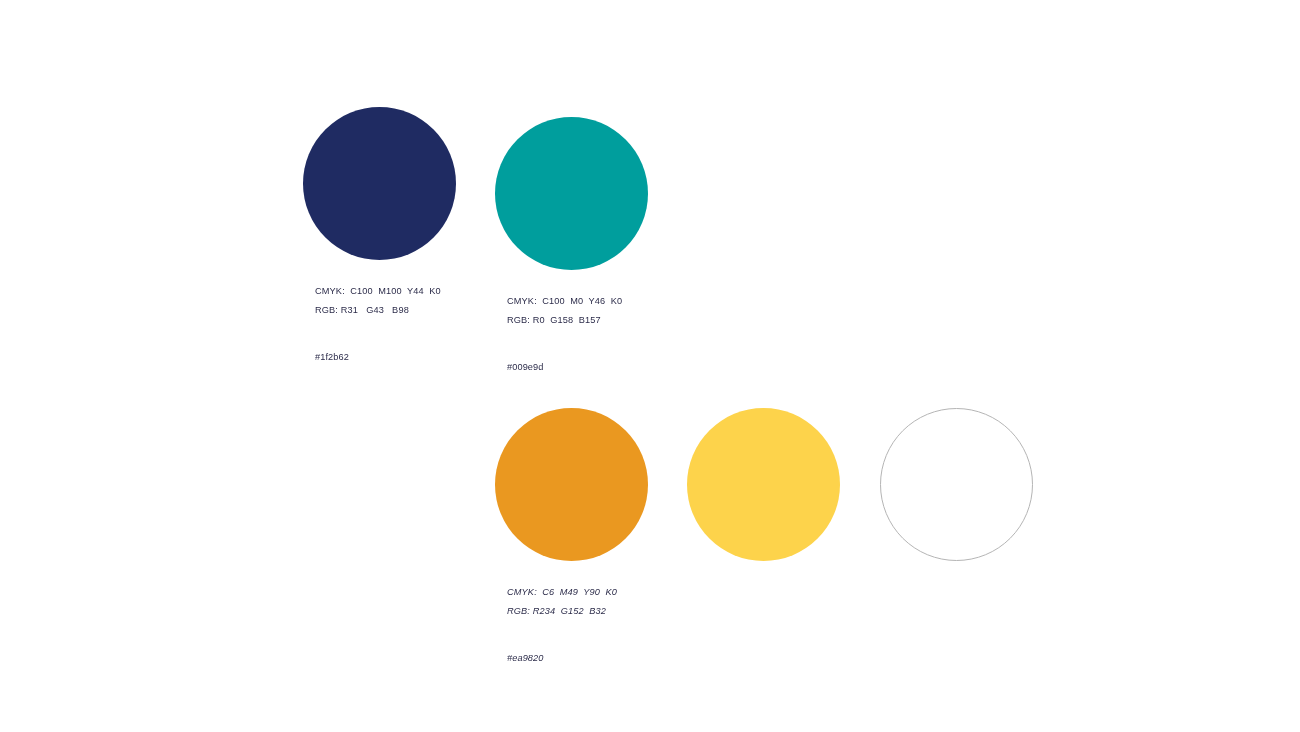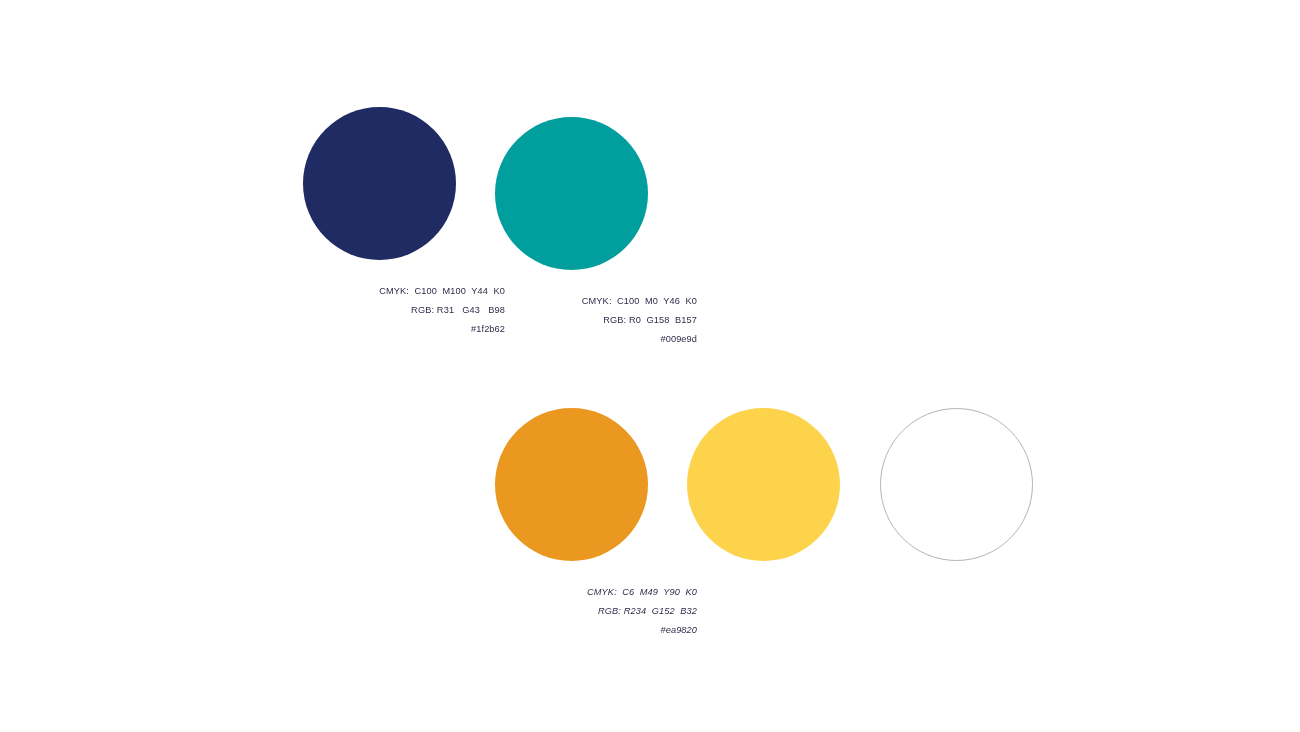--- a/index.html
+++ b/index.html
@@ -22,21 +22,20 @@
     height: 732px;
     background: #ffffff;
   }
 
   .swatch-grid {
     position: absolute;
     left: 0;
     top: 0;
     width: 1300px;
     height: 732px;
-    text-align: right;
   }
 
   
   .swatch {
     position: absolute;
     width: 192px;
     height: 260px;
   }
 
   .swatch-circle {
@@ -64,20 +63,21 @@
     color: #2c2c4a;
     font-family: "Liberation Sans", sans-serif;
     font-size: 9.2px;
     line-height: 19px;
     letter-spacing: 0.15px;
     white-space: pre;
   }
 
   .info-line.hex-line {
     letter-spacing: 0.1px;
+    margin-top: 28px;
   }
 </style>
 </head>
 <body style="background: rgb(255, 255, 255);">
 
 <div id="palette-page">
   <div class="swatch-grid" id="swatch-grid">
       <div class="swatch" style="left: 303px; top: 107px;">
         <div class="swatch-circle" style="width: 153px; height: 153px; background: rgb(31, 43, 98);"></div>
         <div class="swatch-info" style="top: 175px;">

